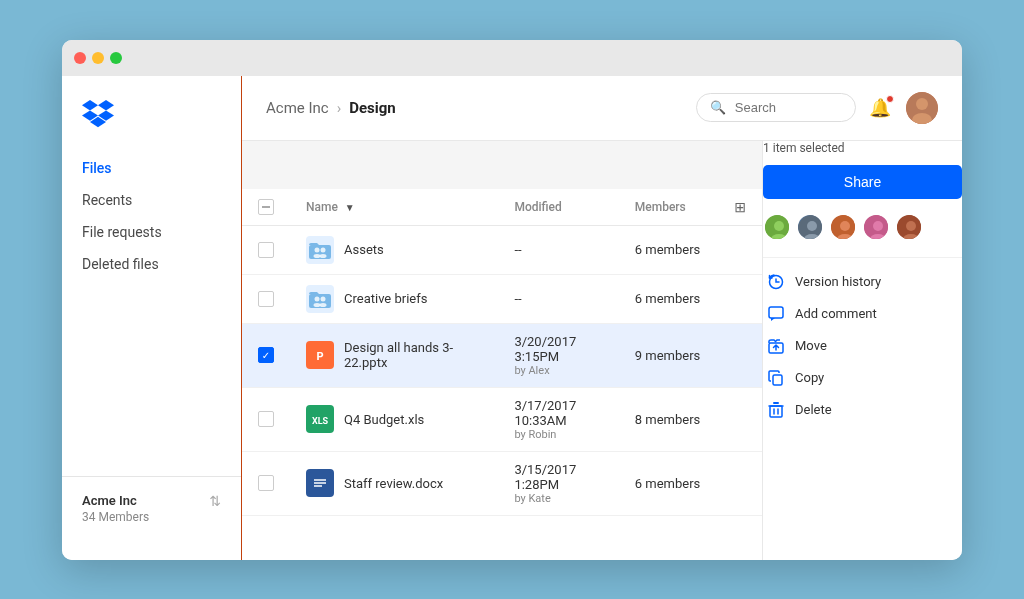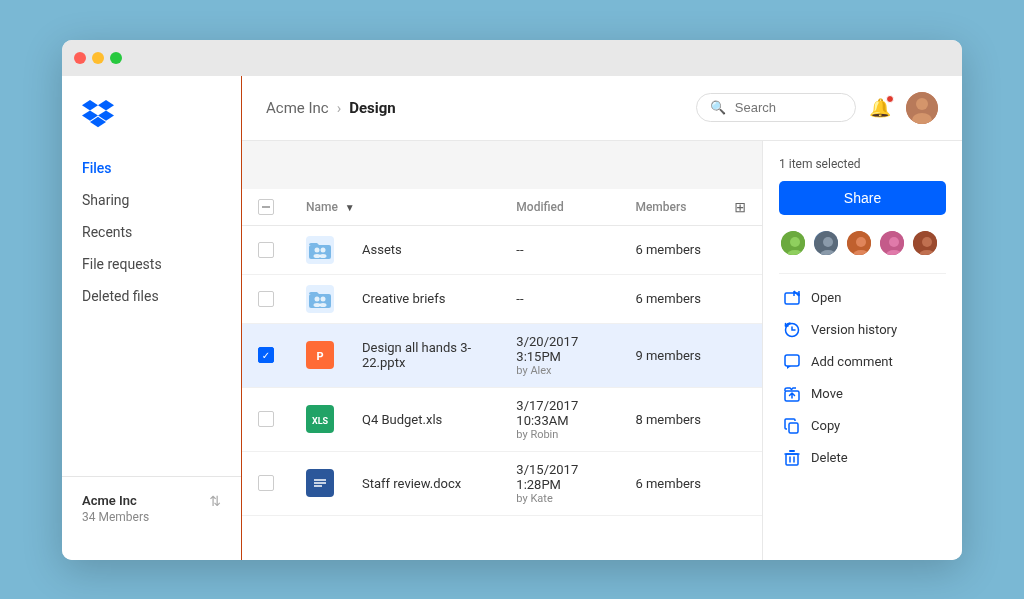--- a/index.html
+++ b/index.html
@@ -242,21 +242,21 @@
       border-color: #ccc;
     }
     .indeterminate-line {
       width: 8px;
       height: 2px;
       background: #aaa;
     }
     .file-name-cell {
       display: flex;
       align-items: center;
-      gap: 28px;
+      gap: 10px;
     }
     .file-icon {
       width: 28px;
       height: 28px;
       border-radius: 4px;
       display: flex;
       align-items: center;
       justify-content: center;
       font-size: 14px;
       flex-shrink: 0;
@@ -267,21 +267,21 @@
     .docx-icon { background: #2b579a; }
     .file-name { font-size: 13px; color: #333; }
     .modified-date { color: #333; }
     .modified-by { color: #888; font-size: 11px; }
     .members-cell { font-size: 12px; color: #555; }
     
     .right-panel {
       width: 200px;
       background: #fff;
       border-left: 1px solid #e8e8e8;
-      padding: 16px;
+      padding: 0;
       flex-shrink: 0;
       overflow-y: auto;
     }
     .selected-info {
       font-size: 12px;
       color: #555;
       margin-bottom: 10px;
     }
     .share-btn {
       width: 100%;
@@ -361,21 +361,20 @@
         <svg class="dropbox-logo" viewBox="0 0 40 40" xmlns="http://www.w3.org/2000/svg">
           <path fill="#0061ff" d="M10 5L20 11.5L10 18L0 11.5L10 5Z"></path>
           <path fill="#0061ff" d="M30 5L40 11.5L30 18L20 11.5L30 5Z"></path>
           <path fill="#0061ff" d="M0 24.5L10 18L20 24.5L10 31L0 24.5Z"></path>
           <path fill="#0061ff" d="M20 24.5L30 18L40 24.5L30 31L20 24.5Z"></path>
           <path fill="#0061ff" d="M10 32.5L20 26L30 32.5L20 39L10 32.5Z"></path>
         </svg>
       </div>
       <div class="sidebar-nav">
         <div class="sidebar-item active">Files</div>
-        <div class="sidebar-item">Sharing</div>
         <div class="sidebar-item">Recents</div>
         <div class="sidebar-item">File requests</div>
         <div class="sidebar-item">Deleted files</div>
       </div>
       <div class="sidebar-footer">
         <span class="sidebar-footer-arrow">⇅</span>
         <div class="sidebar-footer-org">Acme Inc</div>
         <div class="sidebar-footer-members">34 Members</div>
       </div>
     </div>
@@ -592,29 +591,20 @@
             <div class="member-avatar av5">
               <svg width="28" height="28" viewBox="0 0 28 28">
                 <circle cx="14" cy="14" r="14" fill="#9b4a2e"></circle>
                 <circle cx="14" cy="11" r="5" fill="#c07050"></circle>
                 <ellipse cx="14" cy="24" rx="8" ry="5" fill="#c07050"></ellipse>
               </svg>
             </div>
           </div>
           <div class="action-divider"></div>
           
-          <div class="action-item">
-            <span class="action-icon">
-              <svg width="16" height="16" viewBox="0 0 16 16">
-                <rect x="1" y="3" width="14" height="11" rx="1.5" fill="none" stroke="#0061ff" stroke-width="1.5"></rect>
-                <path d="M10 1 L15 6 M10 1 L10 6 M15 1 L15 6" stroke="#0061ff" stroke-width="1.5" fill="none"></path>
-              </svg>
-            </span>
-            <span>Open</span>
-          </div>
           
           <div class="action-item">
             <span class="action-icon">
               <svg width="16" height="16" viewBox="0 0 16 16">
                 <circle cx="8" cy="8" r="6.5" fill="none" stroke="#0061ff" stroke-width="1.5"></circle>
                 <path d="M8 5 L8 8 L11 8" stroke="#0061ff" stroke-width="1.5" fill="none" stroke-linecap="round"></path>
                 <path d="M1.5 4 Q3 1.5 6 1" stroke="#0061ff" stroke-width="1.5" fill="none" stroke-linecap="round"></path>
                 <path d="M1.5 4 L1.5 1.5 M1.5 4 L4 4" stroke="#0061ff" stroke-width="1.5" fill="none" stroke-linecap="round"></path>
               </svg>
             </span>

